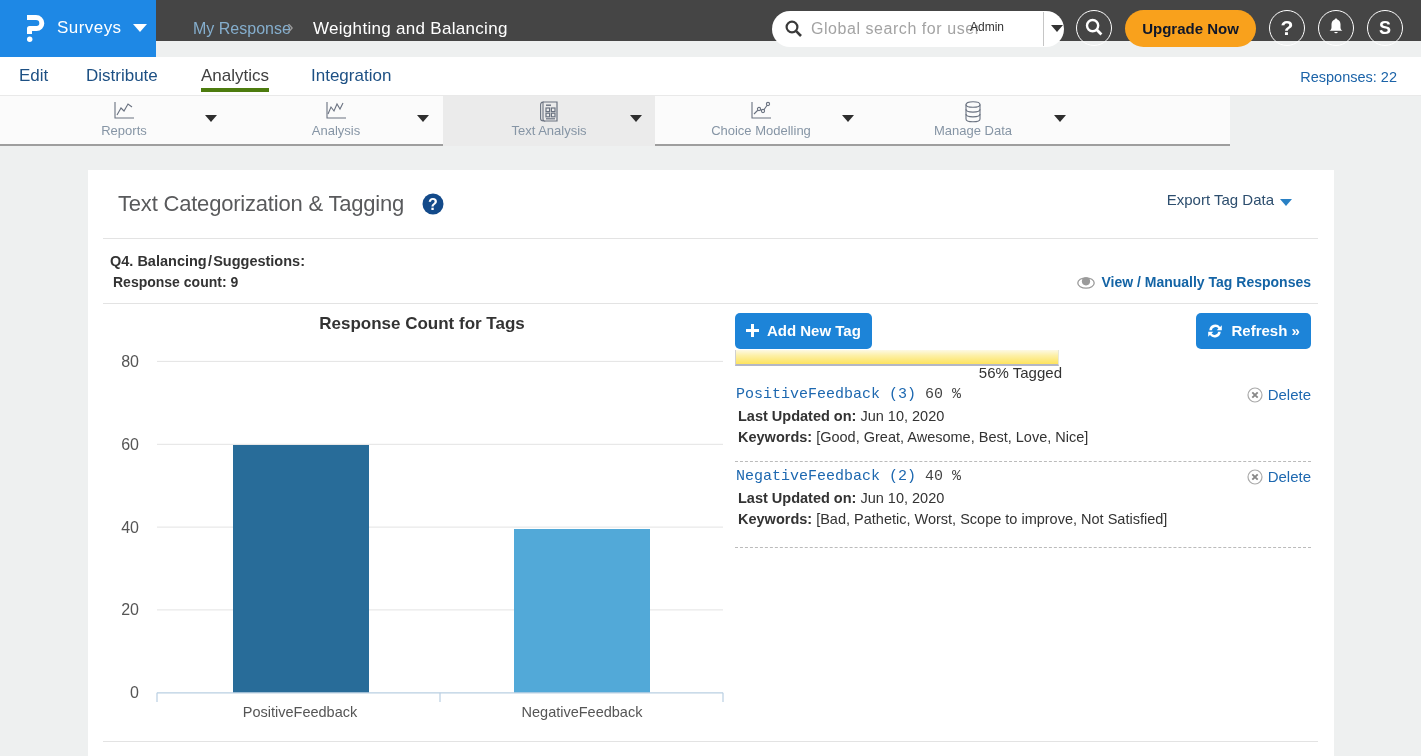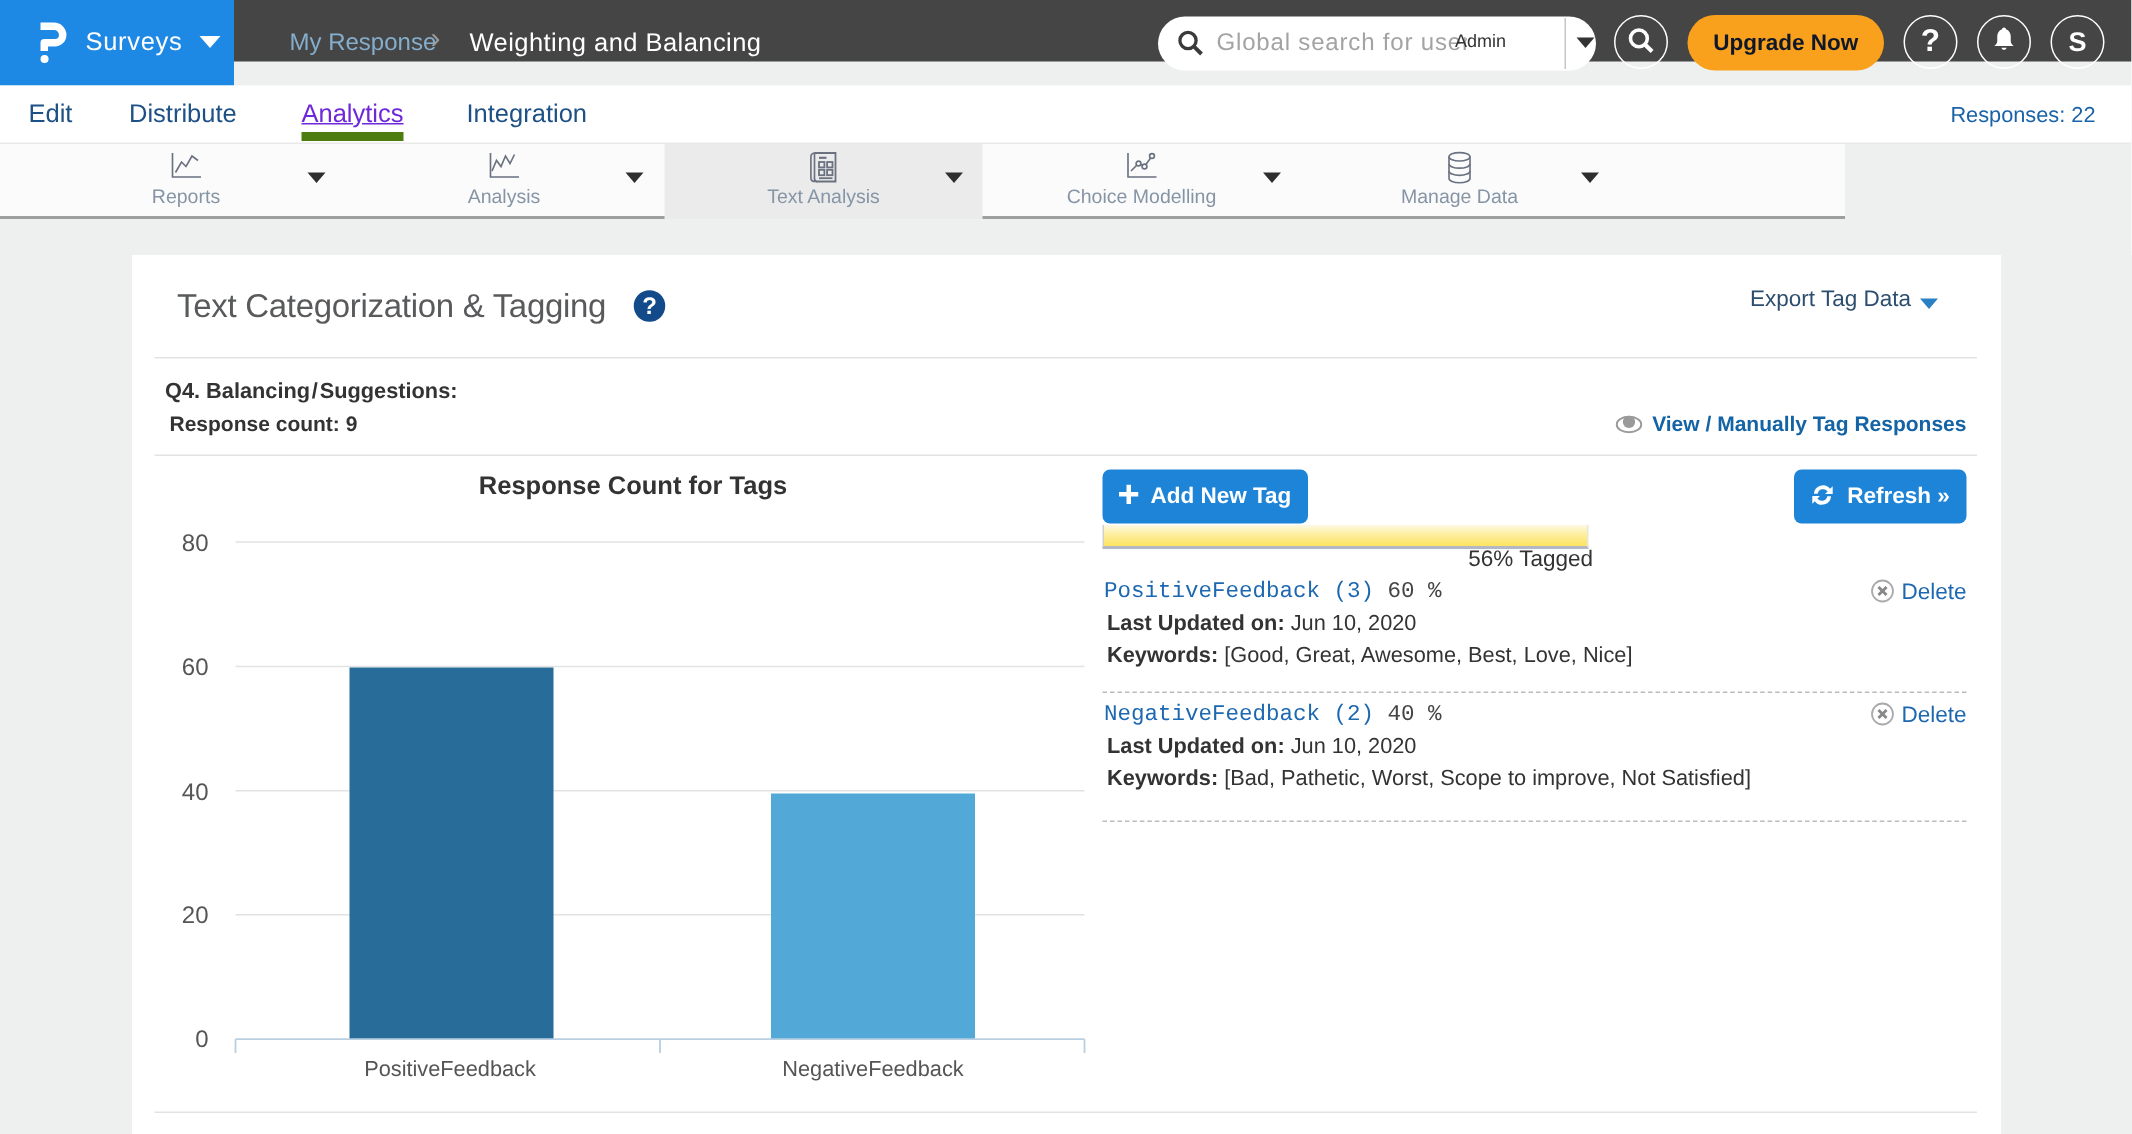--- a/index.html
+++ b/index.html
@@ -20,21 +20,21 @@
 #adminlbl { position:absolute; left:198px; top:9px; font-size:12px; color:#333; }
 #pilldiv { position:absolute; left:271px; top:1px; width:1px; height:34px; background:#c6c6c6; }
 #pillcaret { position:absolute; left:279px; top:14px; width:0; height:0; border-left:6px solid transparent; border-right:6px solid transparent; border-top:7px solid #333; }
 
 .circbtn { position:absolute; top:10px; width:36px; height:36px; border:1.3px solid #fff; border-radius:50%; color:#fff; text-align:center; }
 #upgrade { position:absolute; left:1125px; top:10px; width:131px; height:37px; background:#f9a11c; border-radius:18.5px; color:#0f172a; font-weight:bold; font-size:15px; text-align:center; line-height:37px; }
 
 
 #nav2 { position:absolute; left:0; top:57px; width:1421px; height:39px; background:#fff; border-bottom:1px solid #e9e9e9; }
 .nlink { position:absolute; top:9px; font-size:17px; color:#1d5084; }
-#nAnalytics { color:#6d28d9; border-bottom:6px solid #4d7c0f; padding-bottom:2px;text-decoration:underline; }
+#nAnalytics { color:#404040; border-bottom:4px solid #4d7c0f; padding-bottom:2px; }
 #responses { position:absolute; right:24px; top:12px; font-size:14.5px; color:#1b63a8; }
 
 
 #toolbar { position:absolute; left:0; top:96px; width:1230px; height:50px; background:#fbfbfb; border-bottom:2px solid #9e9e9e; }
 .tab { position:absolute; top:0; width:212px; height:50px; }
 .tab.active { background:#ebebeb; }
 .tabicon { position:absolute; left:0; right:0; top:4px; text-align:center; }
 .tablbl { position:absolute; left:0; right:0; top:27px; text-align:center; font-size:13px; color:#8695a5; }
 .tabcaret { position:absolute; right:13px; top:19px; width:0; height:0; border-left:6px solid transparent; border-right:6px solid transparent; border-top:7px solid #2e2e2e; }
 

